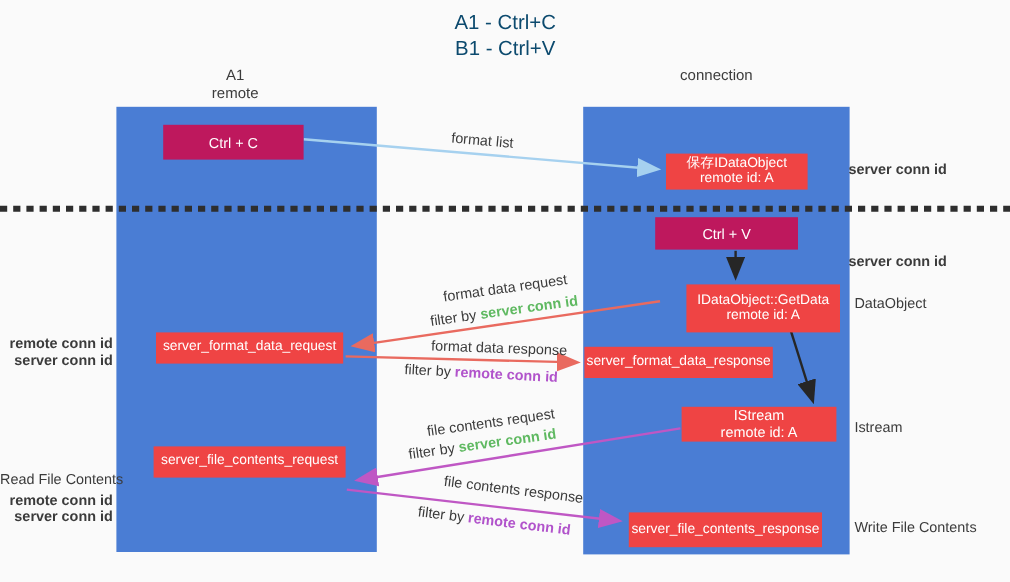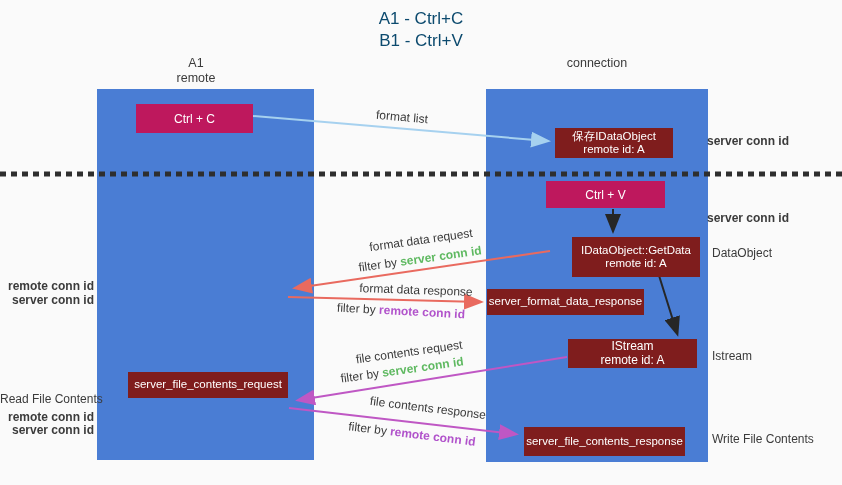--- a/index.html
+++ b/index.html
@@ -14,21 +14,21 @@
 
   .lane{position:absolute;background:#4a7dd4;}
   .lane.a1{left:97px;top:89px;width:217px;height:371px;}
   .lane.b1{left:486px;top:89px;width:222px;height:373px;}
 
   svg.overlay{position:absolute;left:0;top:0;z-index:5;}
 
   .node{position:absolute;z-index:10;display:flex;flex-direction:column;align-items:center;
         justify-content:center;color:#ffffff;text-align:center;}
   .node.green{background:#be185d;font-size:12px;}
-  .node.orange{background:#7f1d1d;font-size:12px;line-height:13.5px;}
+  .node.orange{background:#ef4444;font-size:12px;line-height:13.5px;}
   .node.small{font-size:11.5px;}
 
   .alabel{position:absolute;z-index:8;font-size:12px;color:#3b3b3b;white-space:nowrap;}
   .rot{transform-origin:center center;}
   .green-t{color:#5fb961;font-weight:bold;}
   .purple-t{color:#b153cb;font-weight:bold;}
 
   .side{position:absolute;z-index:8;font-size:12px;white-space:nowrap;color:#3b3b3b;}
   .side.rightcol{left:707px;}
   .side.leftcol{width:94px;text-align:right;left:0;}
@@ -98,20 +98,23 @@
 
   <div class="node green" style="left:546px;top:181px;width:119px;height:27px;">
     <div>Ctrl + V</div>
   </div>
 
   <div class="node orange small" style="left:572px;top:237px;width:128px;height:40px;">
     <div>IDataObject::GetData</div>
     <div>remote id: A</div>
   </div>
 
+  <div class="node orange small" style="left:130px;top:277px;width:156px;height:26px;">
+    <div>server_format_data_request</div>
+  </div>
 
   <div class="node orange small" style="left:487px;top:289px;width:157px;height:26px;">
     <div>server_format_data_response</div>
   </div>
 
   <div class="node orange" style="left:568px;top:339px;width:129px;height:29px;">
     <div>IStream</div>
     <div>remote id: A</div>
   </div>
 

